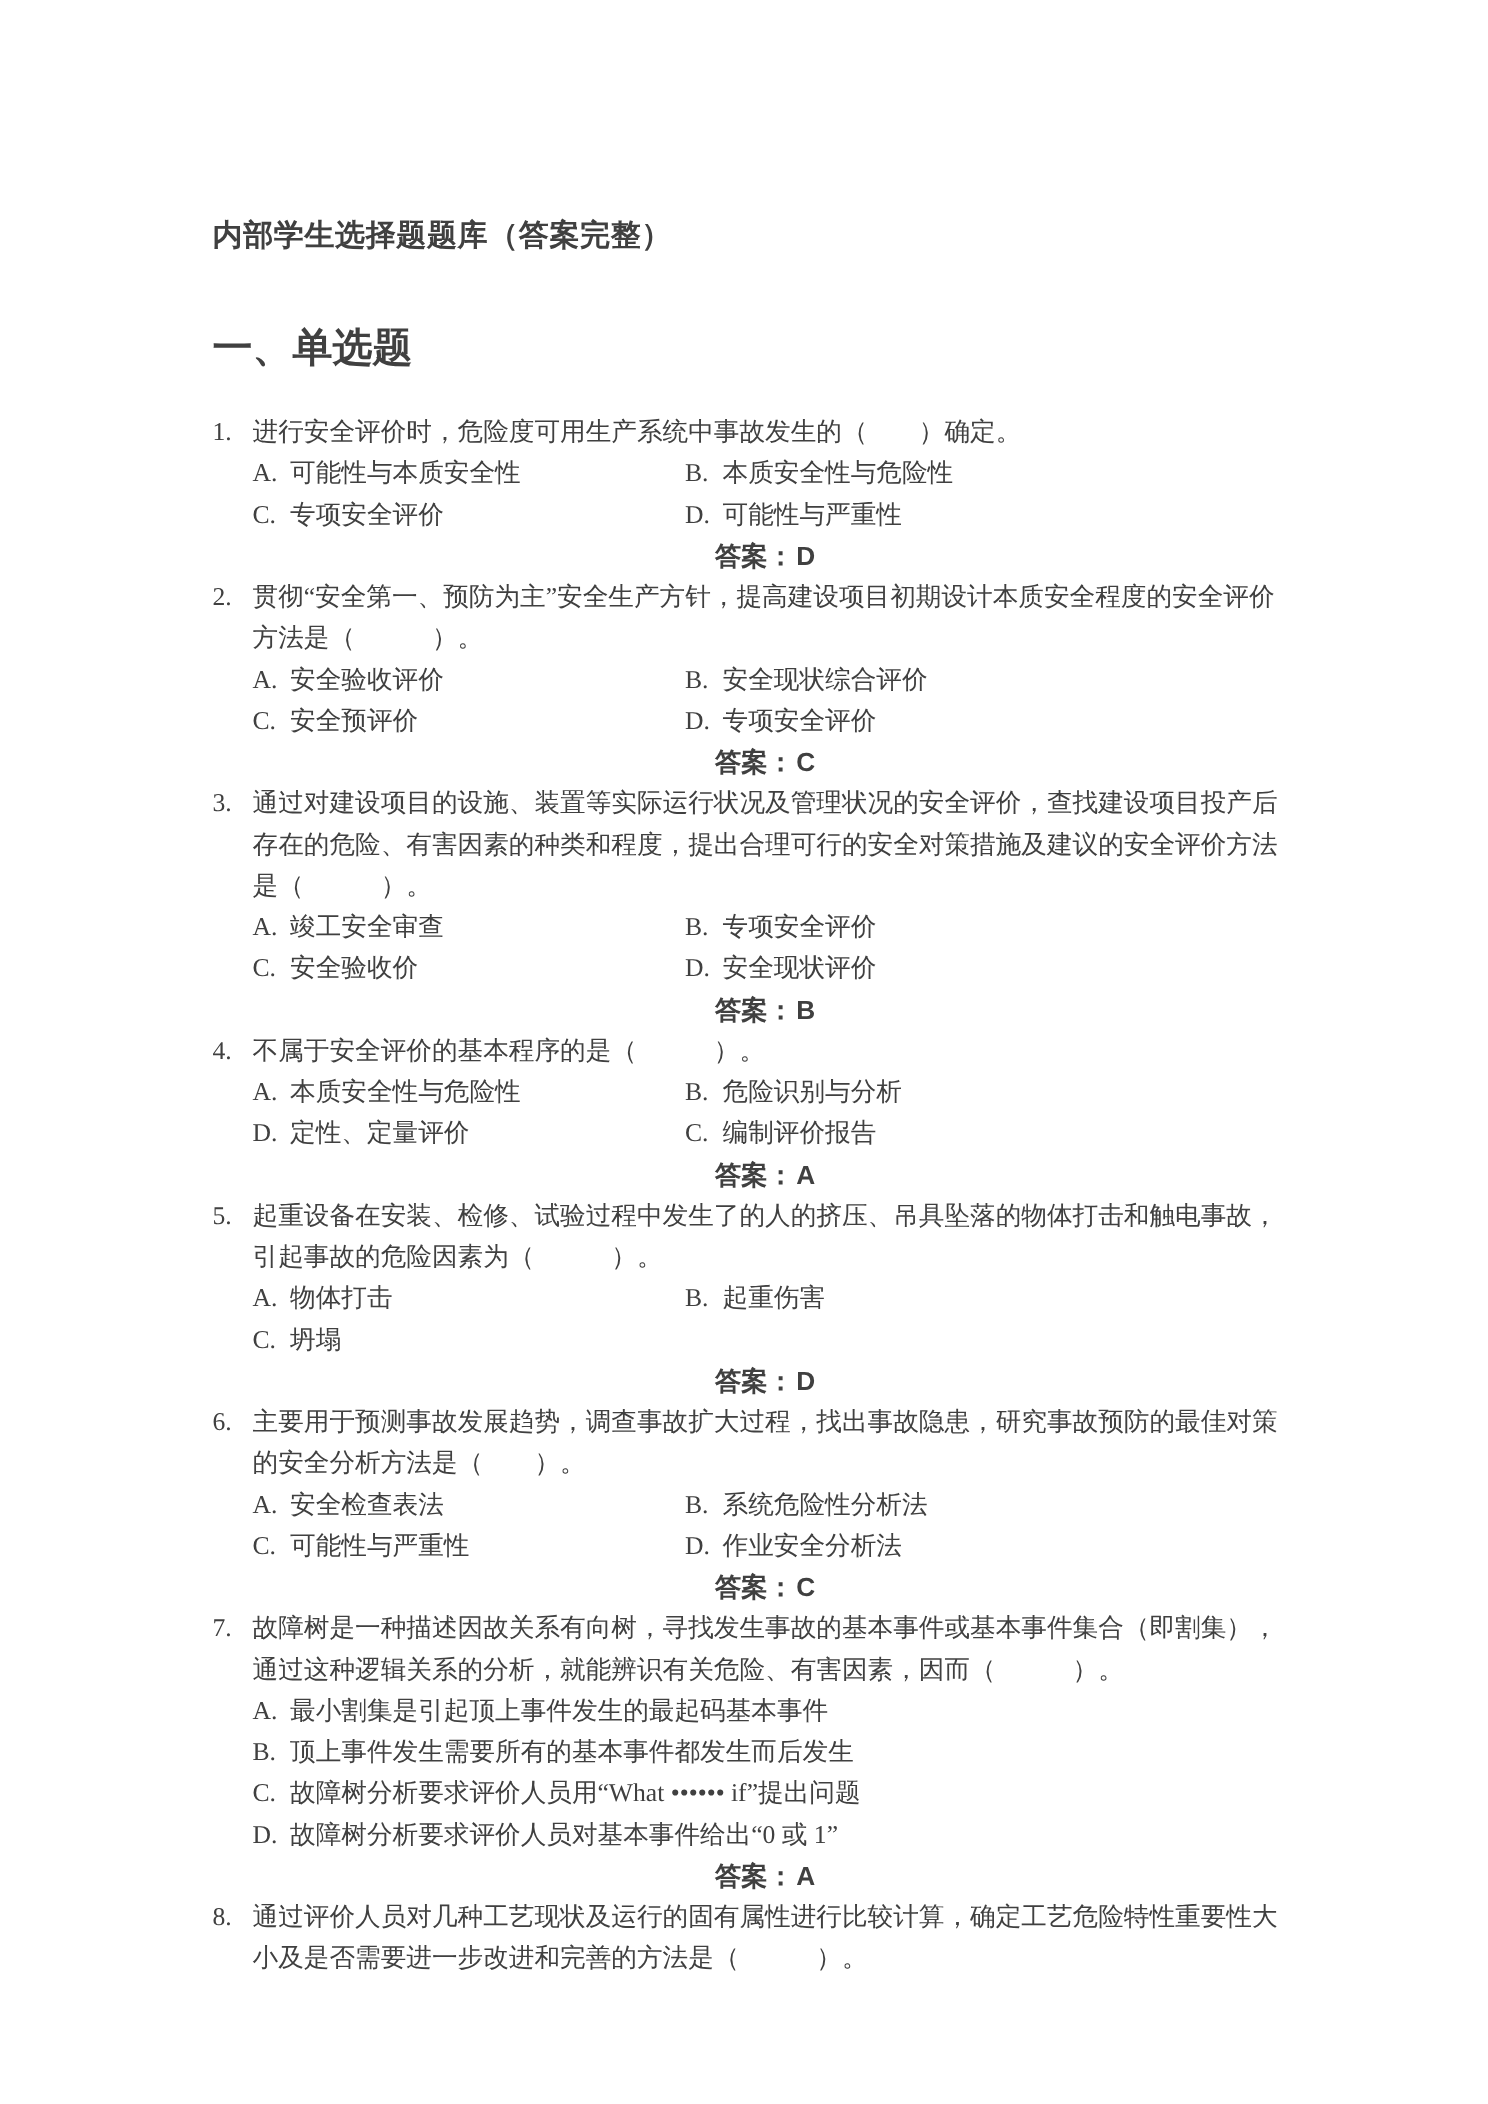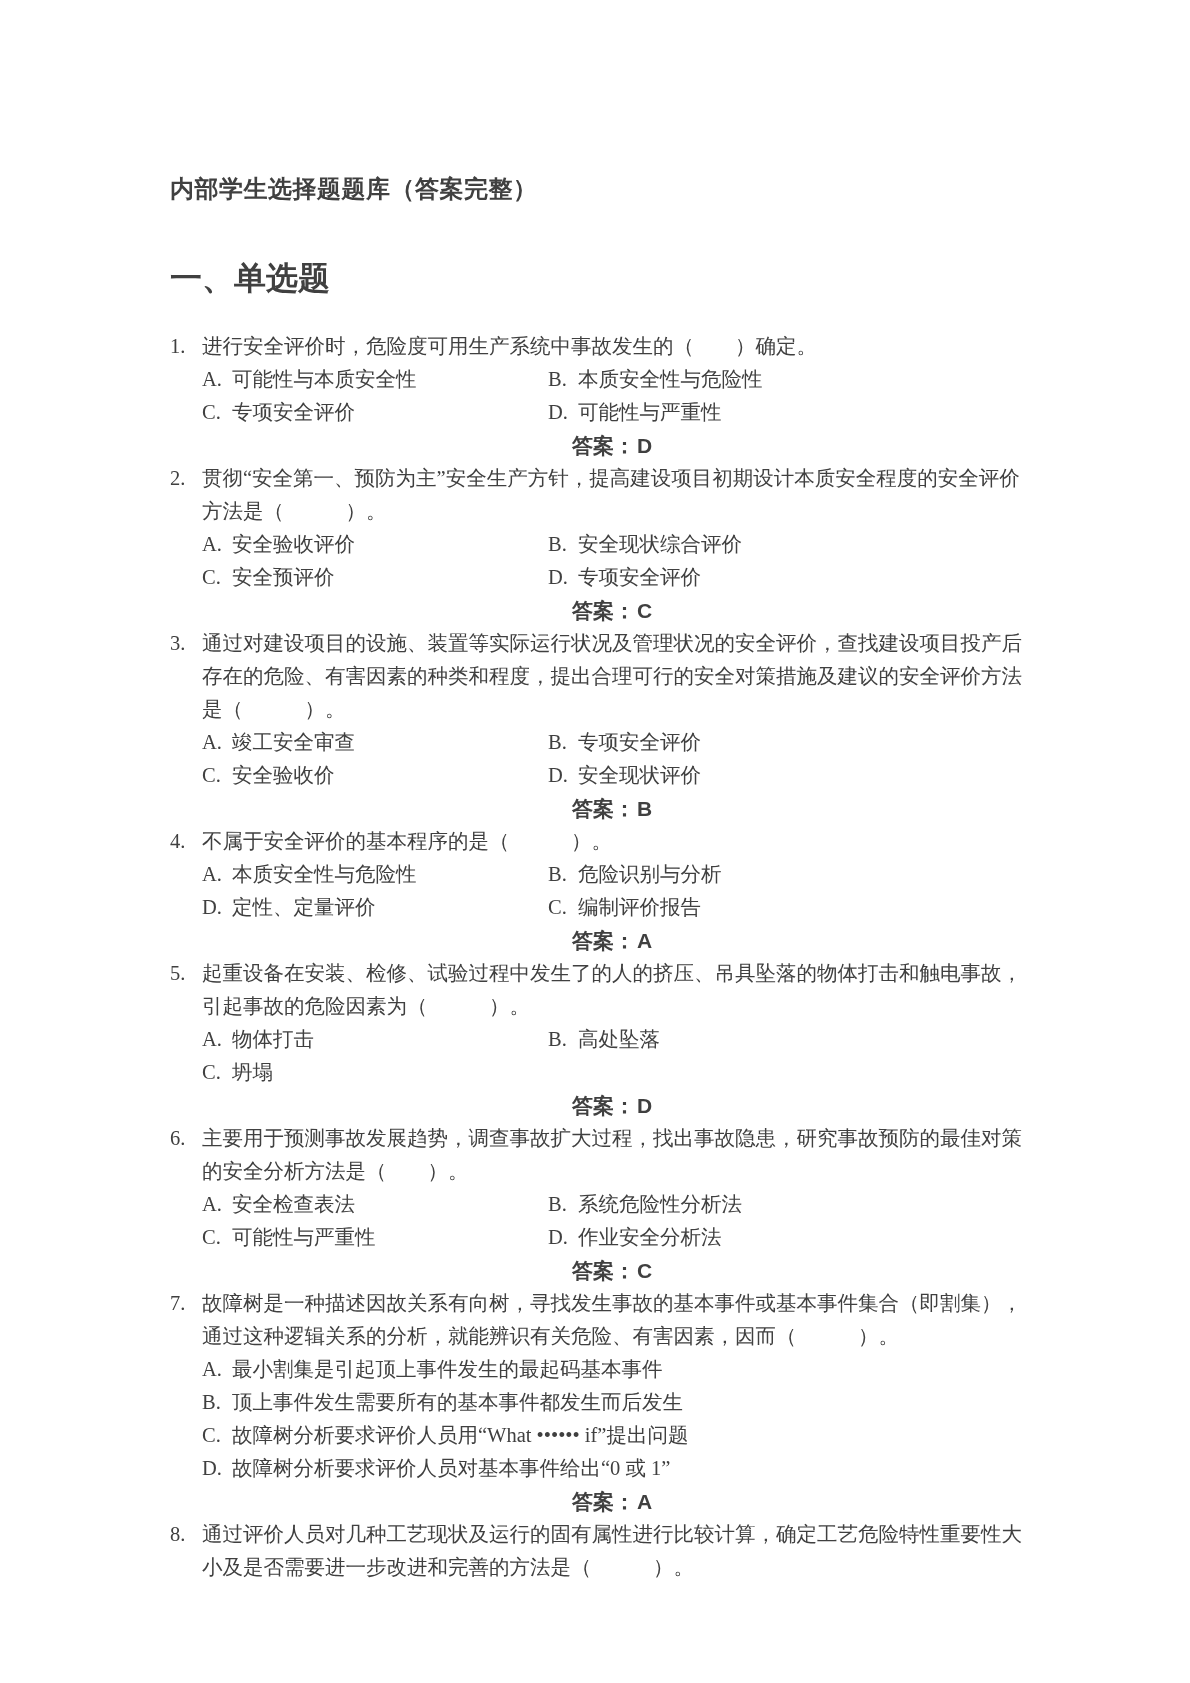--- a/index.html
+++ b/index.html
@@ -112,21 +112,21 @@
         </div>
         <div class="answer-row"><span class="ans-label">答案：</span><span class="ans-value">A</span></div>
       </div>
       <div class="question">
         <div class="q-row">
           <span class="q-num">5.</span>
           <span class="q-stem">起重设备在安装、检修、试验过程中发生了的人的挤压、吊具坠落的物体打击和触电事故，引起事故的危险因素为（　　　）。</span>
         </div>
         <div class="options two-col">
           <div class="option"><span class="opt-label">A.</span><span class="opt-text">物体打击</span></div>
-          <div class="option"><span class="opt-label">B.</span><span class="opt-text">高处坠落</span></div>
+          <div class="option"><span class="opt-label">B.</span><span class="opt-text">起重伤害</span></div>
           <div class="option"><span class="opt-label">C.</span><span class="opt-text">坍塌</span></div>
         </div>
         <div class="answer-row"><span class="ans-label">答案：</span><span class="ans-value">D</span></div>
       </div>
       <div class="question">
         <div class="q-row">
           <span class="q-num">6.</span>
           <span class="q-stem">主要用于预测事故发展趋势，调查事故扩大过程，找出事故隐患，研究事故预防的最佳对策的安全分析方法是（　　）。</span>
         </div>
         <div class="options two-col">

